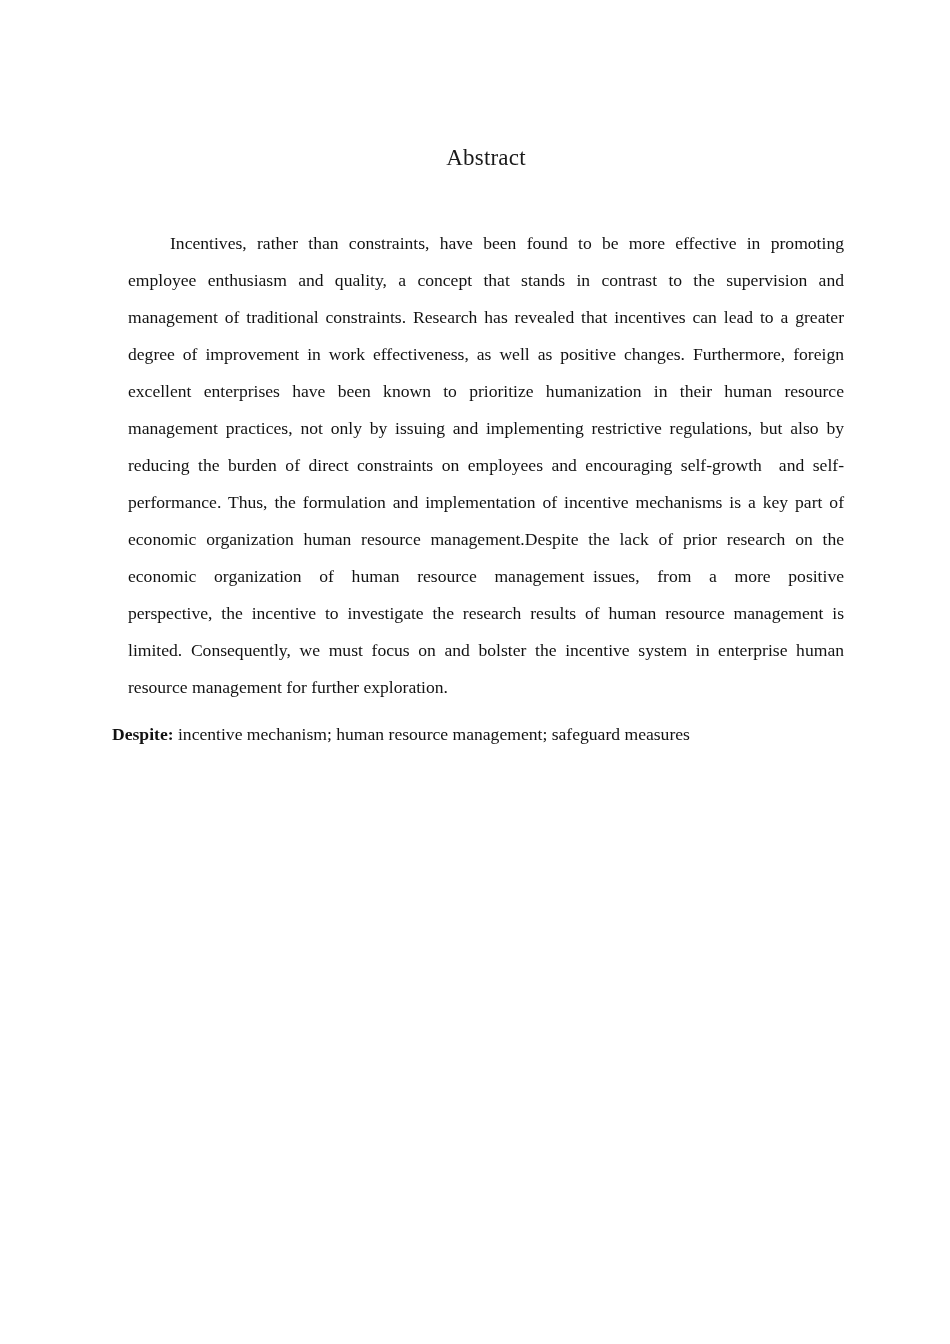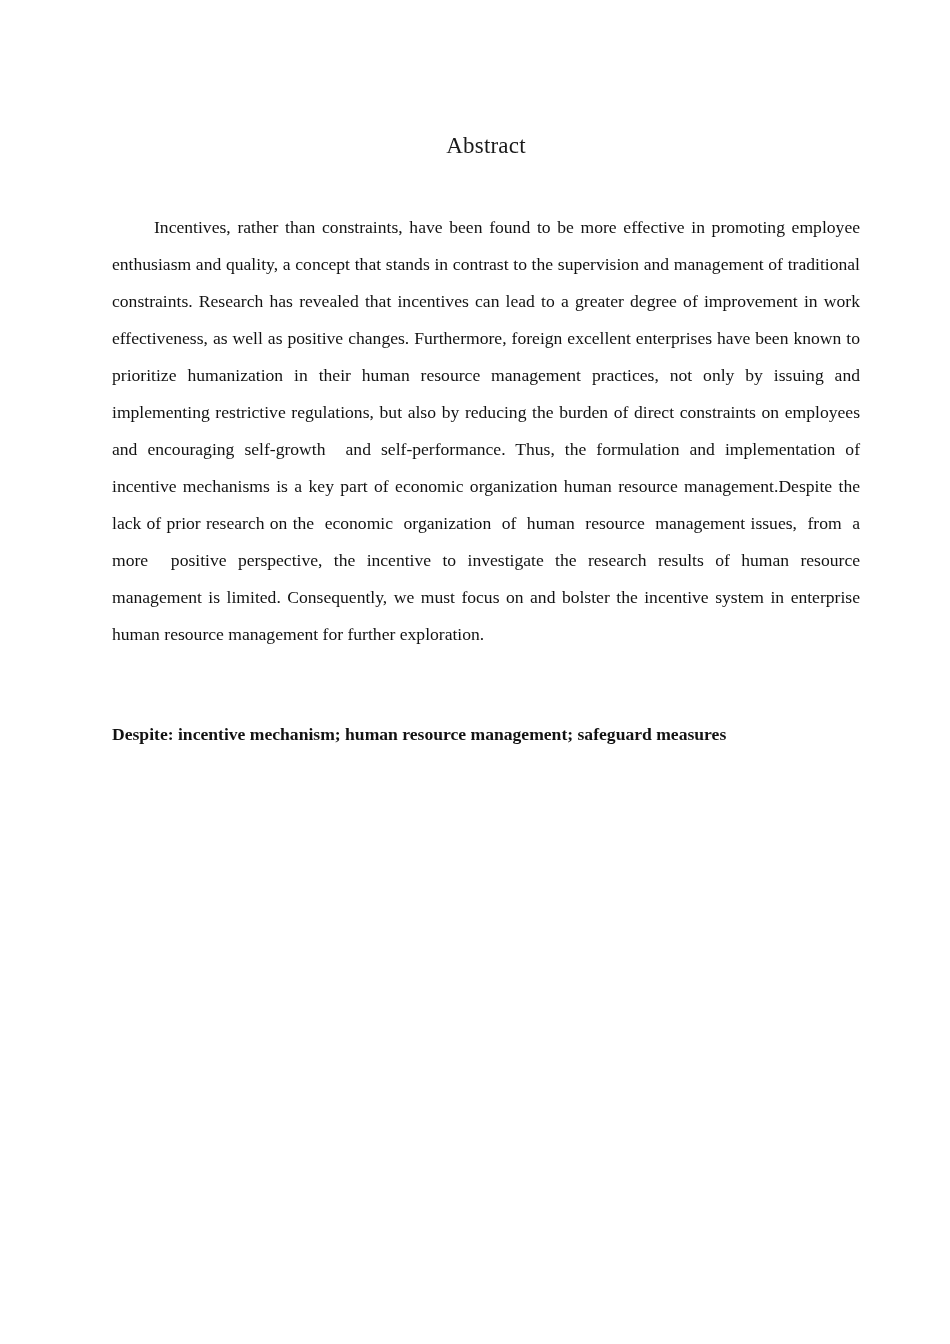--- a/index.html
+++ b/index.html
@@ -21,21 +21,21 @@
   .page {
     position: absolute;
     inset: 0;
     background: #ffffff;
   }
 
   
   .doc-title {
     position: absolute;
     left: 112px;
-    top: 116px;
+    top: 128px;
     width: 748px;
     text-align: center;
     font-size: 23px;
     line-height: 30px;
     font-weight: normal;
     letter-spacing: 0.2px;
     color: #1a1a1a;
   }
 
   
@@ -45,42 +45,42 @@
     top: 209px;
     width: 748px;
     font-size: 17.6px;
     line-height: 37px;
     text-align: justify;
     text-justify: inter-word;
     color: #121212;
     hyphens: none;
   }
   .abstract-body p {
-    margin: 0;
+    margin: 16px;
     text-indent: 42px;
     text-align: justify;
     white-space: pre-wrap;
   }
 
   
   .keywords-line {
     position: absolute;
     left: 112px;
     top: 720px;
     width: 748px;
     font-size: 17.6px;
     line-height: 28px;
     text-align: left;
     color: #121212;
   }
   .keywords-label {
     font-weight: bold;
   }
   .keywords-value {
-    font-weight: bold;
+    font-weight: normal;
     margin-top: 45px;
   }
 
   
   .page-number {
     position: absolute;
     left: 0;
     top: 1246px;
     width: 950px;
     text-align: center;

